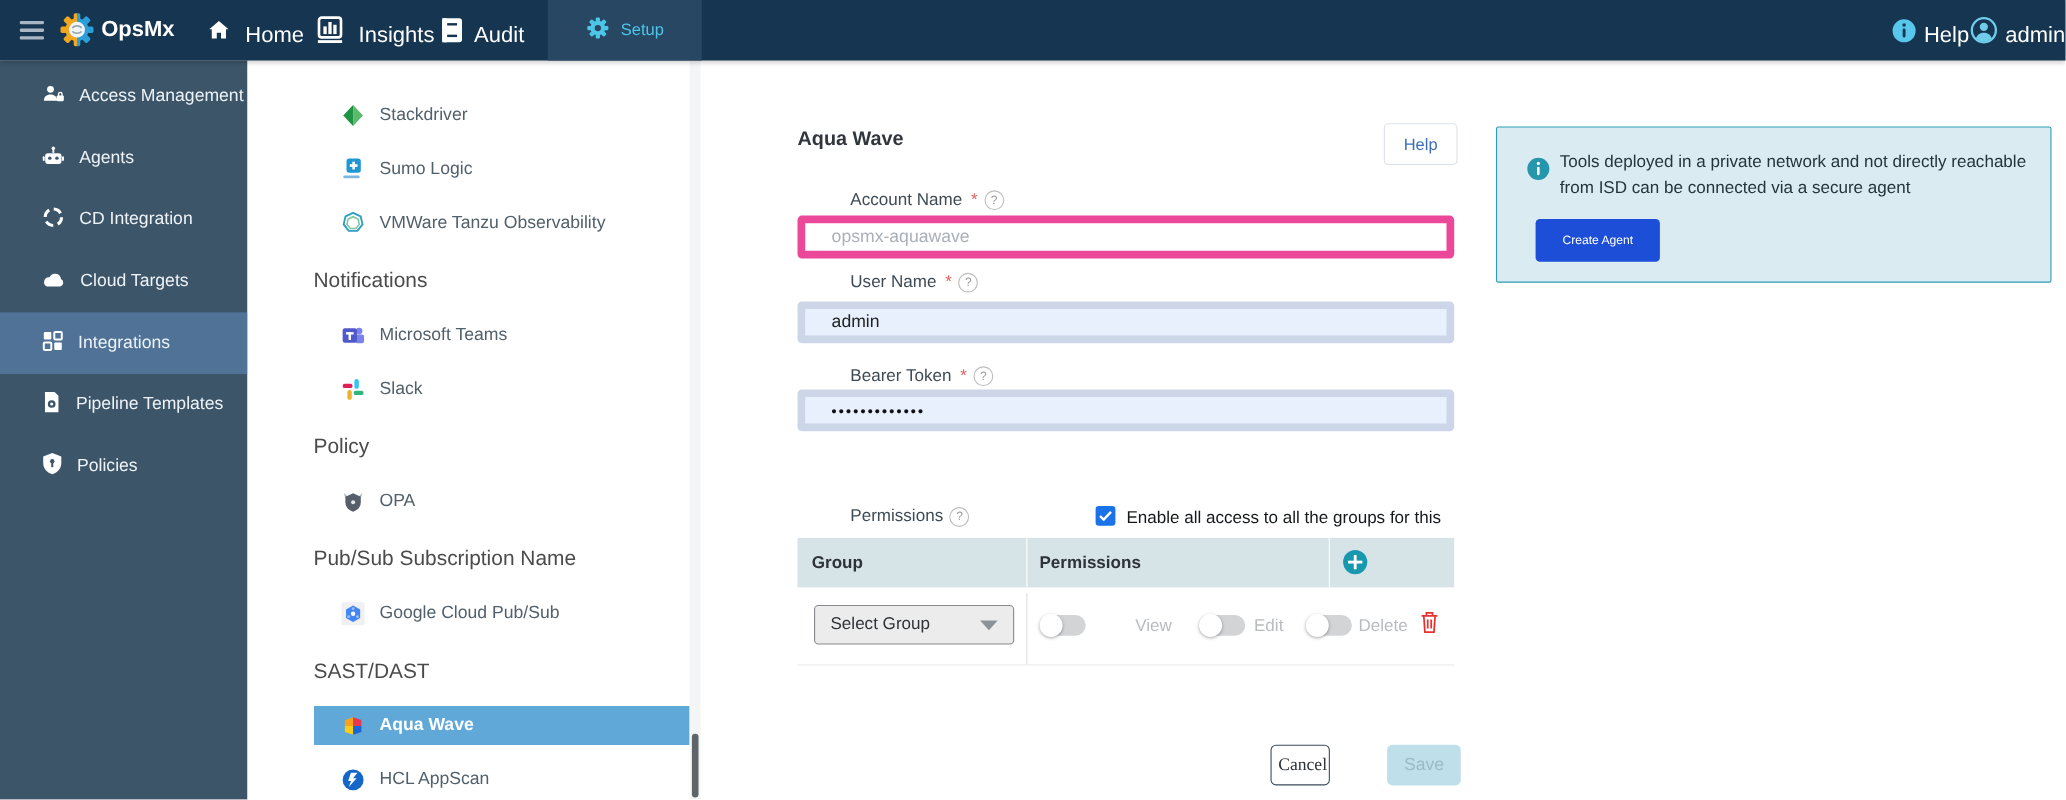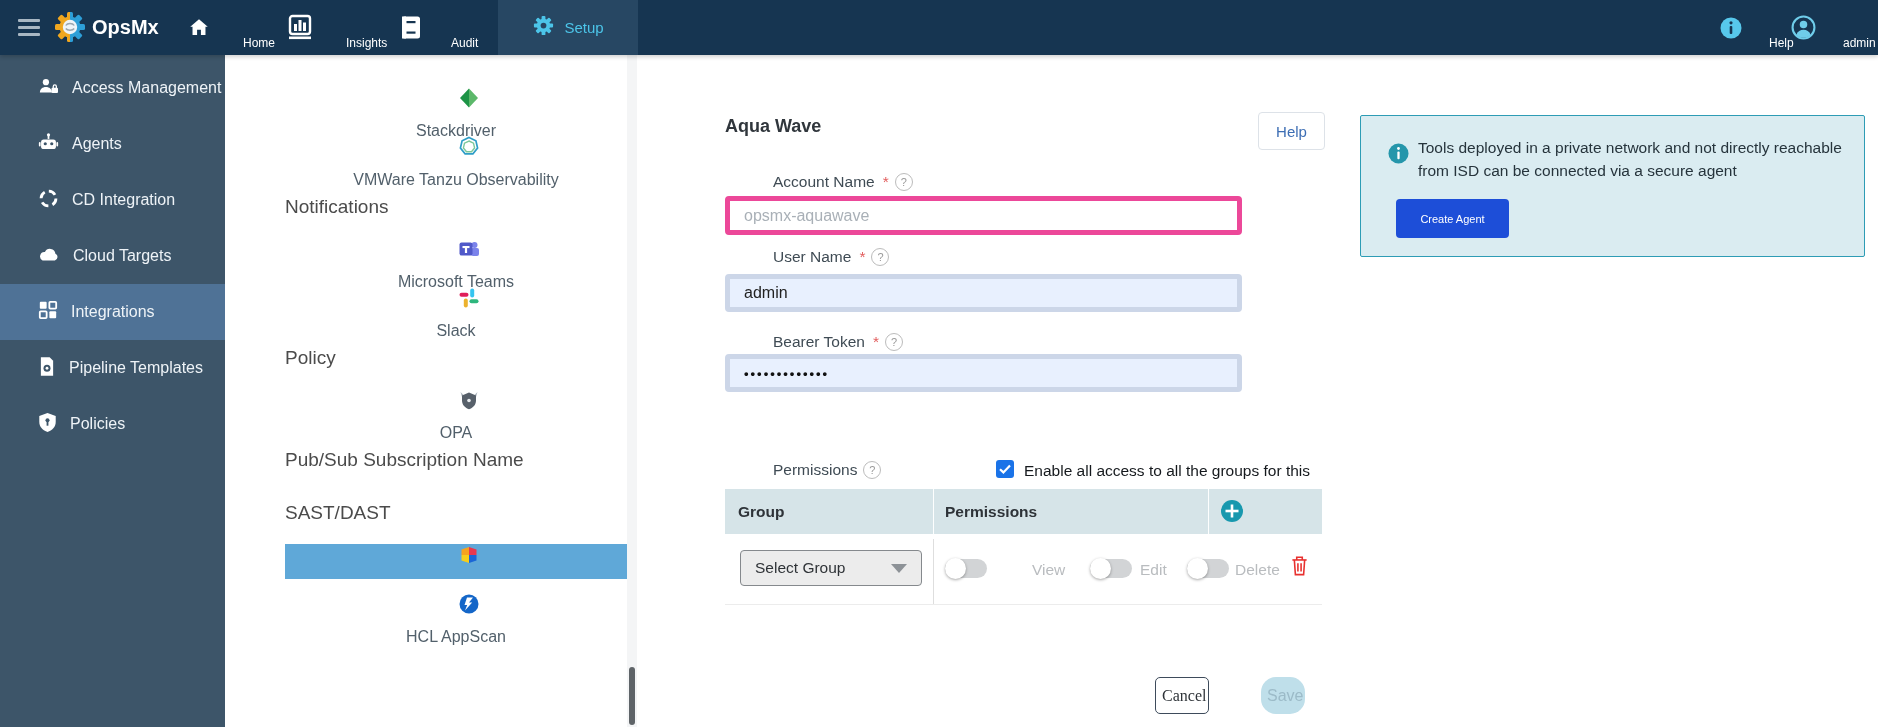--- a/index.html
+++ b/index.html
@@ -2,21 +2,21 @@
 <html><head>
 <meta charset="utf-8">
 <style>
   html,body{margin:0;padding:0;background:#fff;}
   .app{position:relative;width:1878px;height:727px;overflow:hidden;background:#fff;
        font-family:"Liberation Sans",sans-serif;-webkit-font-smoothing:antialiased;}
 
   
   .navbar{position:absolute;top:0;left:0;width:100%;height:55px;background:#163551;color:#fff;
           box-shadow:0 2px 4px rgba(0,0,0,.18);z-index:30;}
-  .nav-label{position:absolute;top:16px;line-height:55px;font-size:12px;color:#fff;white-space:nowrap;margin-left:20px;}
+  .nav-label{position:absolute;top:5px;line-height:55px;font-size:20px;color:#fff;white-space:nowrap;}
   .hamburger{position:absolute;left:18px;top:19px;width:22px;height:17px;cursor:pointer;}
   .hamburger span{display:block;height:3px;margin-bottom:4px;background:#a8b7c3;border-radius:1px;}
   .brand-gear{position:absolute;left:52px;top:9px;}
   .brand-name{position:absolute;left:92px;top:0;line-height:55px;font-size:20px;font-weight:bold;}
   .nav-icon{position:absolute;}
   .setup-tab{position:absolute;left:498px;top:0;width:140px;height:55px;background:#274763;
              display:flex;align-items:center;justify-content:center;gap:9px;cursor:pointer;}
   .setup-tab .nav-label-inline{font-size:15px;color:#4cc5e9;}
 
   
@@ -24,38 +24,38 @@
   .side-item{height:56px;display:flex;align-items:center;padding-left:38px;gap:13px;color:#eef3f7;
              font-size:16px;cursor:pointer;}
   .side-item.active{background:#4f7296;}
 
   
   .subnav{position:absolute;top:55px;left:225px;width:402px;bottom:0;background:#fff;
           padding-top:25px;box-sizing:border-box;overflow:hidden;}
   .sub-header{height:49px;margin-top:4px;display:flex;align-items:center;margin-left:60px;
               font-size:19px;color:#4b4b4b;}
   .sub-item{height:49px;display:flex;align-items:center;padding:7px 0;box-sizing:border-box;
-            margin-left:60px;gap:13px;font-size:16px;color:#52606b;cursor:pointer;flex-direction:column;}
+            margin-left:60px;gap:13px;font-size:16px;color:#52606b;cursor:pointer;}
   .sub-item .li-icon{margin-left:25px;width:22px;height:22px;flex:0 0 22px;}
   .sub-item.selected{background-color:#5fa8d8;background-clip:content-box;color:#fff;font-weight:bold;}
   .vscroll{position:absolute;top:55px;left:627px;width:10px;bottom:0;background:#f4f5f6;}
   .vscroll-thumb{position:absolute;left:2px;top:612px;width:6px;height:58px;background:#5f6468;border-radius:3px;}
 
   
   .main{position:absolute;top:55px;left:637px;right:0;bottom:0;background:#fff;}
   .page-title{position:absolute;left:88px;top:61px;font-size:18px;font-weight:bold;color:#30363c;}
   .help-btn{position:absolute;left:621px;top:57px;width:67px;height:38px;background:#fff;
             border:1px solid #dde2e8;border-radius:4px;color:#3d6eb4;font-size:15px;
             font-family:inherit;cursor:pointer;}
   .field-label{position:absolute;display:flex;align-items:center;gap:6px;font-size:15.5px;color:#3f4b54;margin-left:48px;}
   .req{color:#e25c5c;margin-left:2px;}
   .qmark{width:16px;height:16px;border:1px solid #bcbcbc;border-radius:50%;color:#9a9a9a;
          font-size:11px;display:flex;align-items:center;justify-content:center;cursor:pointer;flex:0 0 16px;}
-  .text-input{position:absolute;left:88px;width:517px;height:39px;box-sizing:border-box;
-              border:5px solid #ec4899;border-radius:4px;font-size:16px;color:#222;padding:0 14px;
+  .text-input{position:absolute;left:88px;width:597px;height:39px;box-sizing:border-box;
+              border:7px solid #ec4899;border-radius:4px;font-size:16px;color:#222;padding:0 24px;
               font-family:inherit;outline:none;background:#fff;}
   .text-input::placeholder{color:#a9b0b7;}
   .autofill{background:#e8f0fe;border-color:#ccd6e8;}
   .masked{font-size:13px;letter-spacing:2px;font-weight:bold;color:#111;}
 
   .checkbox{position:absolute;left:359px;top:405px;width:18px;height:18px;background:#1a73e8;
             border-radius:3px;display:flex;align-items:center;justify-content:center;cursor:pointer;}
   .enable-label{position:absolute;left:387px;top:407px;font-size:15.5px;color:#15191d;}
 
   .perm-table{position:absolute;left:88px;top:434px;width:597px;}
@@ -73,22 +73,22 @@
          border-top:9px solid #8d9297;}
   .toggle{position:absolute;top:20px;width:42px;height:19px;border-radius:10px;background:#d2d4d6;cursor:pointer;}
   .knob{position:absolute;left:0;top:-1px;width:21px;height:21px;border-radius:50%;background:#fff;
         box-shadow:0 1px 3px rgba(0,0,0,.35);}
   .toggle-label{position:absolute;top:22px;font-size:15.5px;color:#b9bcbf;}
   .trash-btn{position:absolute;left:565px;top:15px;cursor:pointer;background:none;border:none;padding:0;}
 
   .cancel-btn{position:absolute;left:518px;top:622px;width:54px;height:37px;background:#fff;
               border:1px solid #3e4b5b;border-radius:5px;font-size:16px;color:#2e3338;
               font-family:Liberation Serif, serif;cursor:pointer;}
-  .save-btn{position:absolute;left:624px;top:622px;width:44px;height:37px;background:#bfdfea;
-            border:none;border-radius:15px;font-size:16px;color:#9cbbc8;font-family:inherit;cursor:default;}
+  .save-btn{position:absolute;left:624px;top:622px;width:67px;height:37px;background:#bfdfea;
+            border:none;border-radius:5px;font-size:16px;color:#9cbbc8;font-family:inherit;cursor:default;}
 
   .agent-panel{position:absolute;left:723px;top:60px;width:505px;height:142px;box-sizing:border-box;
                background:#daecf1;border:1px solid #2d9cb5;border-radius:2px;}
   .panel-info-icon{position:absolute;left:27px;top:27px;}
   .panel-text{position:absolute;left:57px;top:20px;width:430px;font-size:15.5px;line-height:23px;color:#26343c;}
   .panel-btn{position:absolute;left:35px;top:83px;width:113px;height:39px;background:#1d4ed8;border:none;
              border-radius:4px;color:#fff;font-size:11px;font-family:inherit;cursor:pointer;}
 </style>
 </head>
 <body>
@@ -275,20 +275,31 @@
     <div class="sub-item">
       <span class="li-icon">
         <svg width="22" height="22" viewBox="0 0 22 22">
           <polygon points="11,1.5 2,11 11,20.5" fill="#1d9446"></polygon>
           <polygon points="11,1.5 20,11 11,20.5" fill="#5cb86a"></polygon>
         </svg>
       </span>
       <span>Stackdriver</span>
     </div>
 
+    <div class="sub-item">
+      <span class="li-icon">
+        <svg width="22" height="22" viewBox="0 0 22 22">
+          <rect x="5" y="1" width="13" height="13" rx="2.5" fill="#2096d3"></rect>
+          <rect x="10.3" y="4" width="2.4" height="7" fill="#fff"></rect>
+          <rect x="8" y="6.3" width="7" height="2.4" fill="#fff"></rect>
+          <rect x="2" y="16.5" width="15" height="2.6" rx="1.3" fill="#7db7e0"></rect>
+        </svg>
+      </span>
+      <span>Sumo Logic</span>
+    </div>
 
     <div class="sub-item">
       <span class="li-icon">
         <svg width="22" height="22" viewBox="0 0 22 22" fill="none">
           <polygon points="11,1.5 17.9,4.8 19.6,12 14.9,17.9 7.1,17.9 2.4,12 4.1,4.8" stroke="#2f9ec7" stroke-width="1.7"></polygon>
           <polygon points="11,5 15.5,7.2 16.6,12 13.5,15.8 8.5,15.8 5.4,12 6.5,7.2" stroke="#7cc89a" stroke-width="1.4"></polygon>
         </svg>
       </span>
       <span>VMWare Tanzu Observability</span>
     </div>
@@ -329,20 +340,33 @@
           <polygon points="19.5,3 16,6.5 18,8" fill="#aab3bc"></polygon>
           <path d="M11 3.5 18 6.5v5c0 4.5-3.2 7.5-7 8.7-3.8-1.2-7-4.2-7-8.7v-5z" fill="#57606a"></path>
           <circle cx="11" cy="11.5" r="1.8" fill="#e8ebee"></circle>
         </svg>
       </span>
       <span>OPA</span>
     </div>
 
     <div class="sub-header">Pub/Sub Subscription Name</div>
 
+    <div class="sub-item">
+      <span class="li-icon">
+        <svg width="22" height="22" viewBox="0 0 22 22">
+          <rect x="0.5" y="0.5" width="21" height="21" rx="2" fill="#eef0f2"></rect>
+          <polygon points="11,3.5 17.4,7.2 17.4,14.8 11,18.5 4.6,14.8 4.6,7.2" fill="#4285f4"></polygon>
+          <circle cx="11" cy="11" r="2" fill="#fff"></circle>
+          <circle cx="11" cy="6.3" r="1.3" fill="#9ec0f8"></circle>
+          <circle cx="7" cy="13.6" r="1.3" fill="#9ec0f8"></circle>
+          <circle cx="15" cy="13.6" r="1.3" fill="#9ec0f8"></circle>
+        </svg>
+      </span>
+      <span>Google Cloud Pub/Sub</span>
+    </div>
 
     <div class="sub-header">SAST/DAST</div>
 
     <div class="sub-item selected">
       <span class="li-icon">
         <svg width="22" height="22" viewBox="0 0 22 22">
           <polygon points="3.5,5.5 11,3 11,11 3.5,11" fill="#f6a21d"></polygon>
           <polygon points="11,3 18.5,5.5 18.5,11 11,11" fill="#e8384f"></polygon>
           <polygon points="3.5,11 11,11 11,19 3.5,16.5" fill="#f6ce1a"></polygon>
           <polygon points="11,11 18.5,11 18.5,16.5 11,19" fill="#1b66d6"></polygon>

